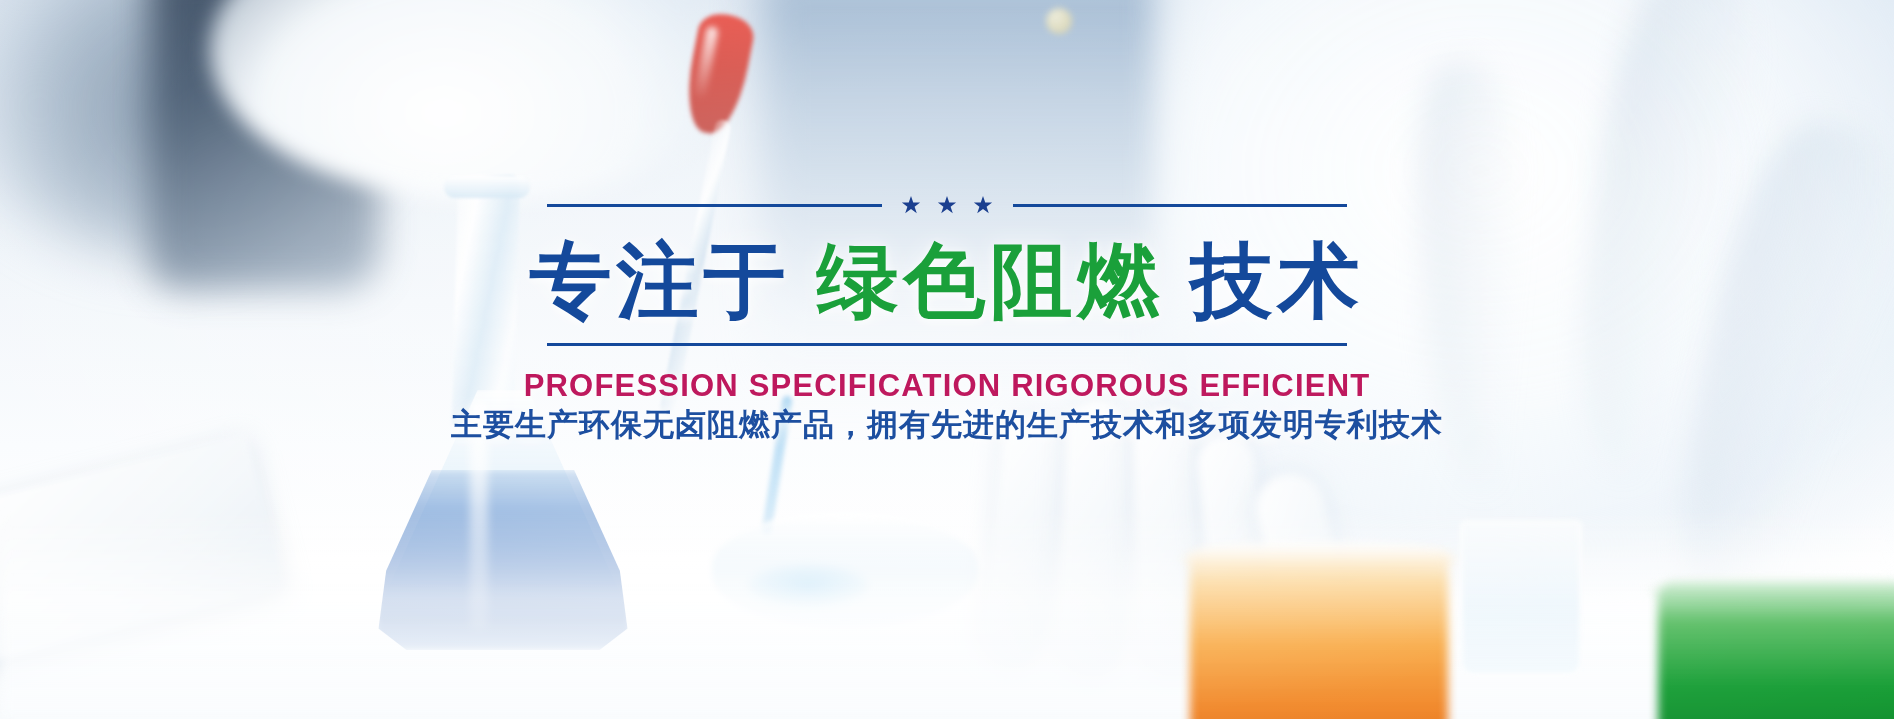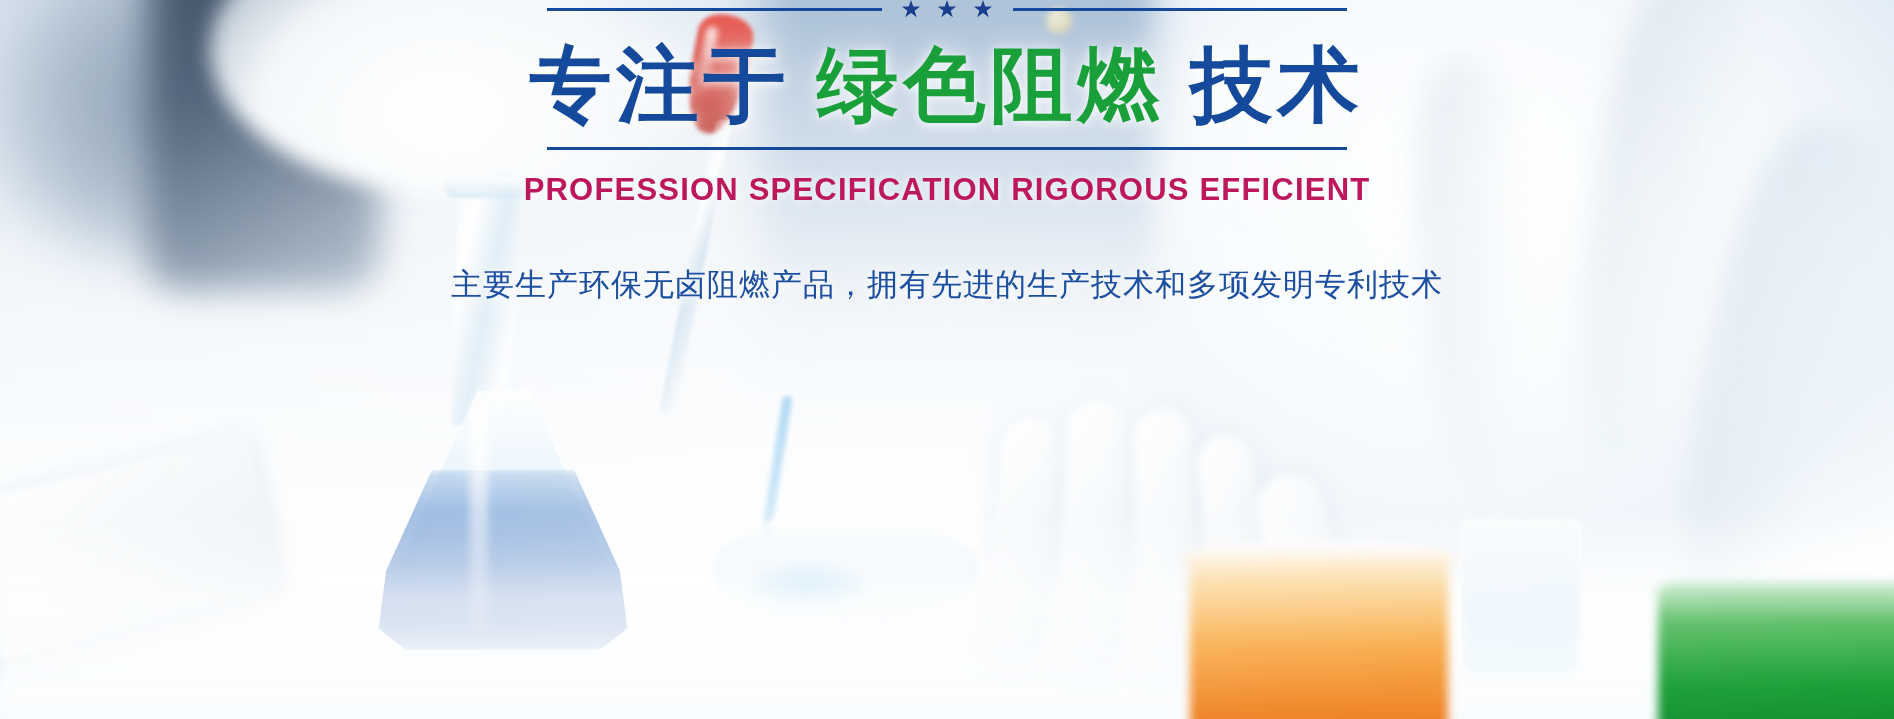--- a/index.html
+++ b/index.html
@@ -317,20 +317,21 @@
   }
 
   
   .content {
     position: absolute;
     inset: 0;
     display: flex;
     flex-direction: column;
     align-items: center;
     justify-content: flex-start;
+    padding-top: 196px;
     box-sizing: border-box;
   }
 
   .rule-row {
     display: flex;
     align-items: center;
     justify-content: center;
     gap: 14px;
     width: 800px;
   }
@@ -376,23 +377,22 @@
     margin-top: 22px;
     font-size: 31px;
     font-weight: 700;
     letter-spacing: 1.2px;
     color: #be185d;
     white-space: nowrap;
     text-shadow: 0 1px 8px rgba(255,255,255,0.9);
   }
 
   .tagline {
-    margin-top: 56px;
     font-size: 31px;
-    font-weight: 400;
+    font-weight: 700;
     letter-spacing: 1px;
     color: #1d4fa0;
     white-space: nowrap;
     text-shadow: 0 2px 12px rgba(255,255,255,0.95), 0 0 20px rgba(255,255,255,0.8);
   }
 </style>
 </head>
 <body>
 
 <div id="banner">

